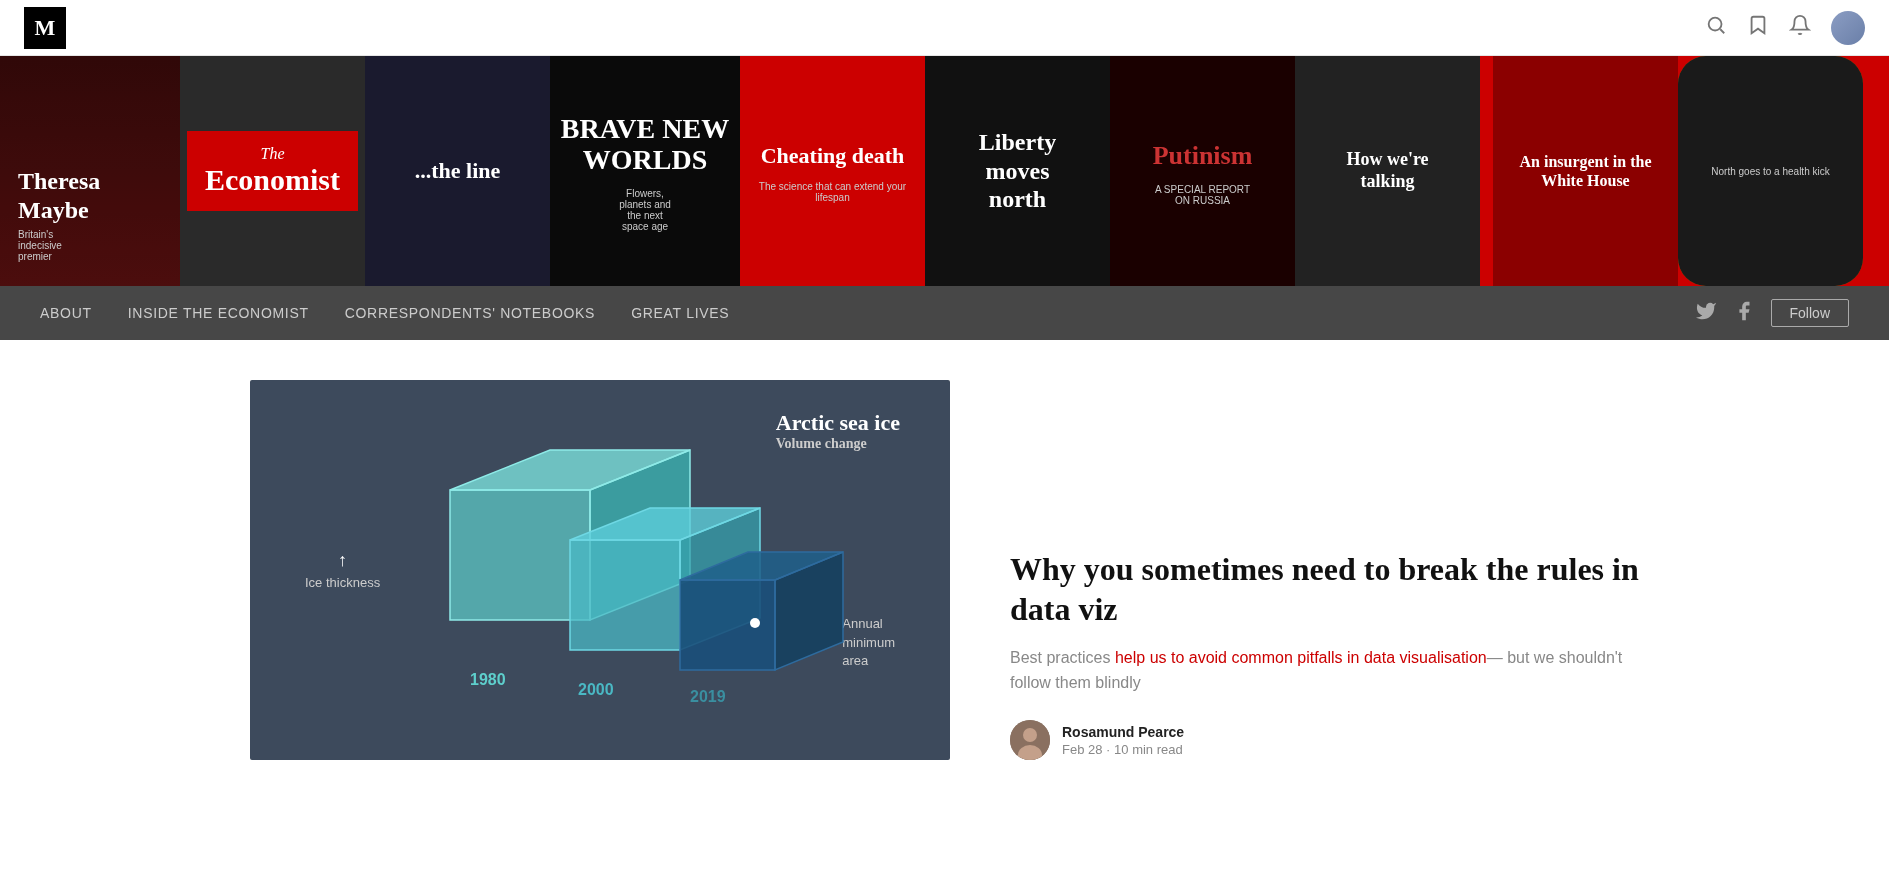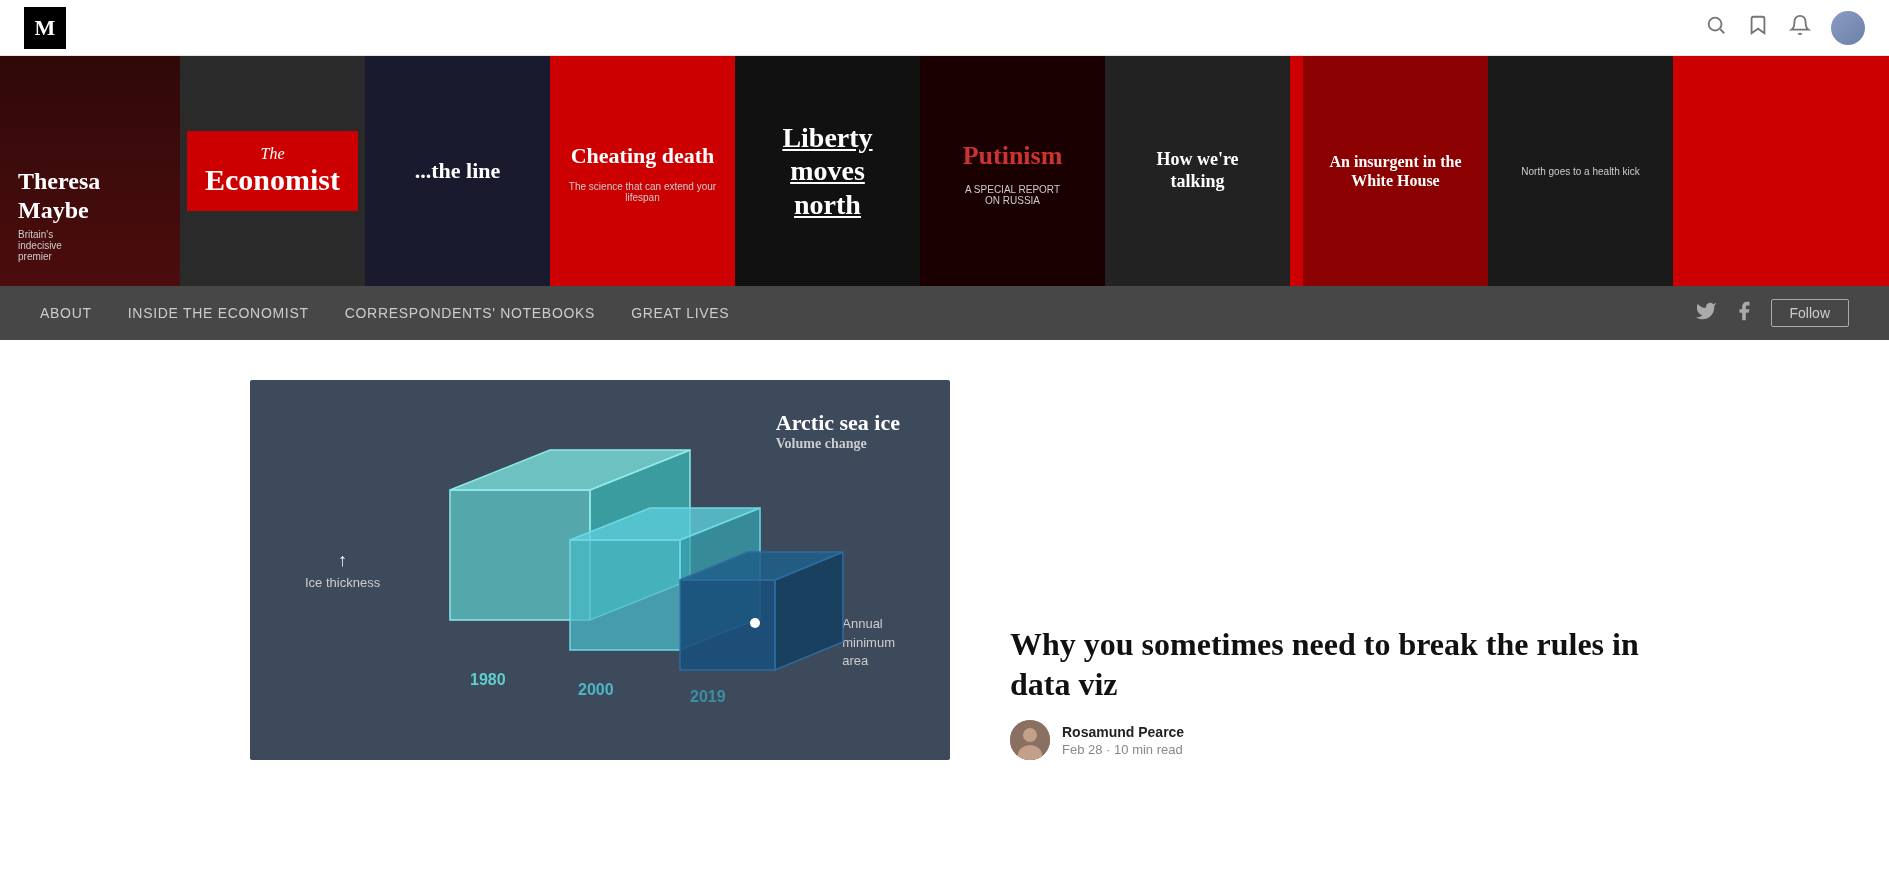--- a/index.html
+++ b/index.html
@@ -74,21 +74,21 @@
     
     .cover-1 { width: 180px; background: #1a1a1a; }
     .cover-2 { width: 185px; background: #000000; }
     .cover-3 { width: 185px; background: #b00000; }
     .cover-4 { width: 190px; background: #0a0a0a; }
     .cover-5 { width: 185px; background: #c00; }
     .cover-6 { width: 185px; background: #222; }
     .cover-7 { width: 185px; background: #1a1a1a; }
     .cover-8 { width: 185px; background: #111; }
     .cover-9 { width: 185px; background: #8b0000; margin-left: 13px; }
-    .cover-10 { width: 185px; background: #a16207; }
+    .cover-10 { width: 185px; background: #a16207; border-radius: 28px; }
 
     .cover-headline {
       color: #fff;
       font-size: 22px;
       font-weight: 800;
       text-align: center;
       padding: 8px;
       line-height: 1.2;
       font-family: Georgia, serif;
     }
@@ -315,31 +315,37 @@
       </div>
     </div>
   </div>
 
   <div class="hero-cover cover-3">
     <div class="cover-bg" style="background: #1a1a2e;">
       <div class="cover-headline">...the line</div>
     </div>
   </div>
 
+  <div class="hero-cover cover-4">
+    <div class="cover-bg" style="background: #0a0a0a;">
+      <div class="cover-headline large" style="font-size:28px;line-height:1.1;">BRAVE NEW<br>WORLDS</div>
+      <div class="cover-sub">Flowers,<br>planets and<br>the next<br>space age</div>
+    </div>
+  </div>
 
   <div class="hero-cover cover-5">
     <div class="cover-bg" style="background: #cc0000;">
       <div class="cover-headline">Cheating death</div>
       <div class="cover-sub">The science that can extend your lifespan</div>
     </div>
   </div>
 
   <div class="hero-cover cover-6">
     <div class="cover-bg" style="background: #111;">
-      <div class="cover-headline" style="font-size:28px;text-decoration:underline;">Liberty<br>moves<br>north</div>
+      <div class="cover-headline" style="font-size:24px;">Liberty<br>moves<br>north</div>
     </div>
   </div>
 
   <div class="hero-cover cover-7">
     <div class="cover-bg" style="background: #1a0000;">
       <div class="cover-headline large" style="color:#cc3333;">Putinism</div>
       <div class="cover-sub">A SPECIAL REPORT<br>ON RUSSIA</div>
     </div>
   </div>
 
@@ -434,20 +440,23 @@
         <text x="100" y="255" fill="#5ecfcc" font-size="16" font-weight="bold" font-family="Arial">1980</text>
         <text x="208" y="265" fill="#4ab8c4" font-size="16" font-weight="bold" font-family="Arial">2000</text>
         <text x="320" y="272" fill="#3a8fa0" font-size="16" font-weight="bold" font-family="Arial">2019</text>
       </svg>
 
     </div>
   </div>
 
   <div class="article-info">
     <h1 class="article-title">Why you sometimes need to break the rules in data viz</h1>
+    <p class="article-description">
+      <span>Best practices </span><span class="highlight">help us to avoid common pitfalls in data visualisation</span><span>— but we shouldn't follow them blindly</span>
+    </p>
     <div class="article-author-row">
       <div class="author-avatar">
         
         <svg width="40" height="40" viewBox="0 0 40 40">
           <rect width="40" height="40" fill="#8a7060"></rect>
           <circle cx="20" cy="15" r="7" fill="#c4a08a"></circle>
           <ellipse cx="20" cy="35" rx="12" ry="10" fill="#c4a08a"></ellipse>
         </svg>
       </div>
       <div class="author-meta">

